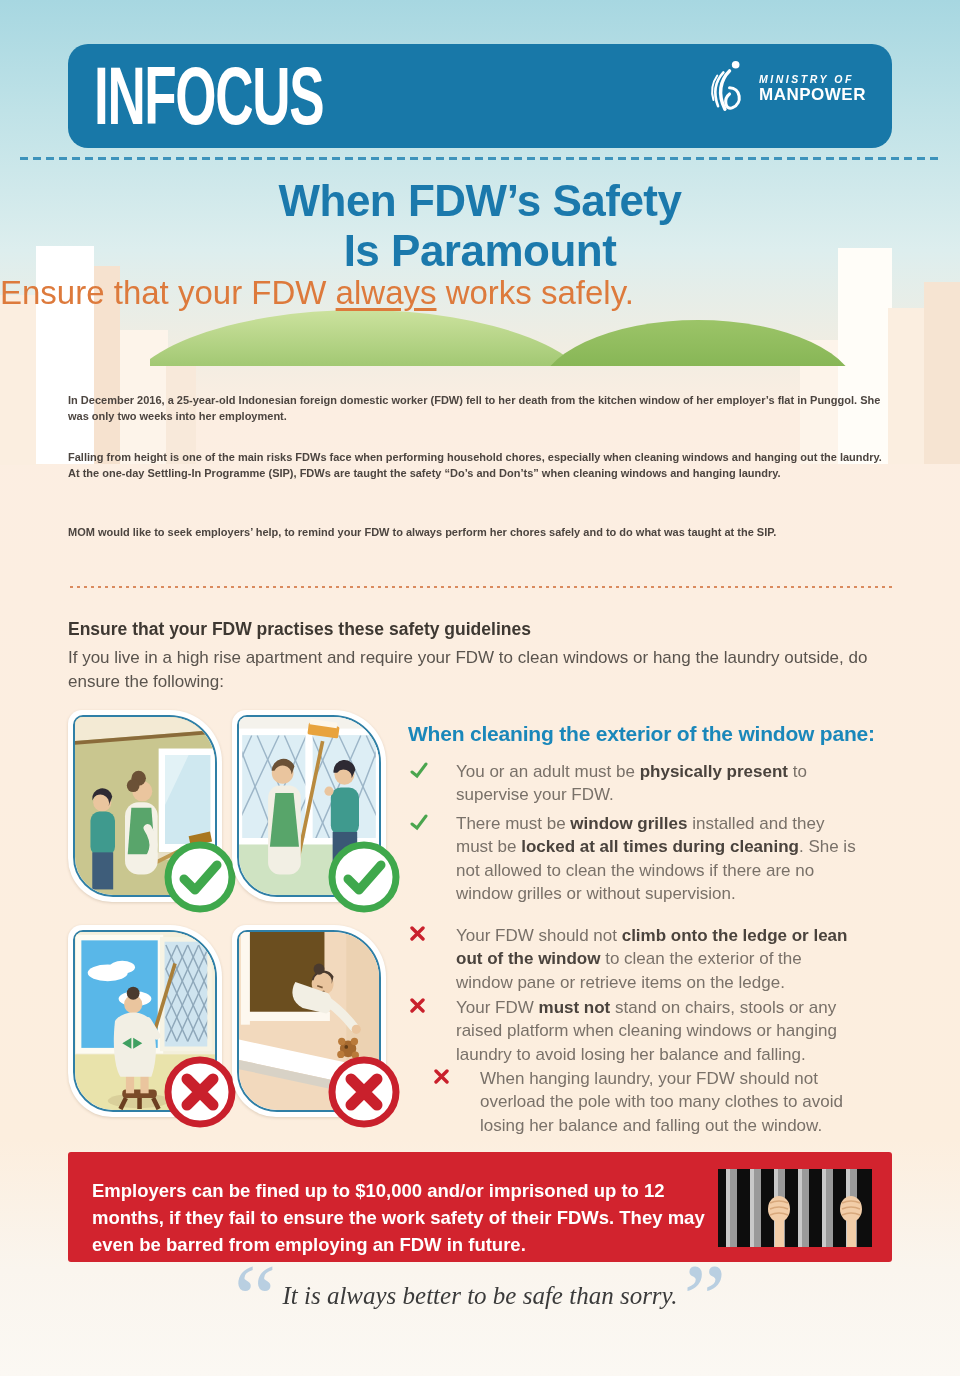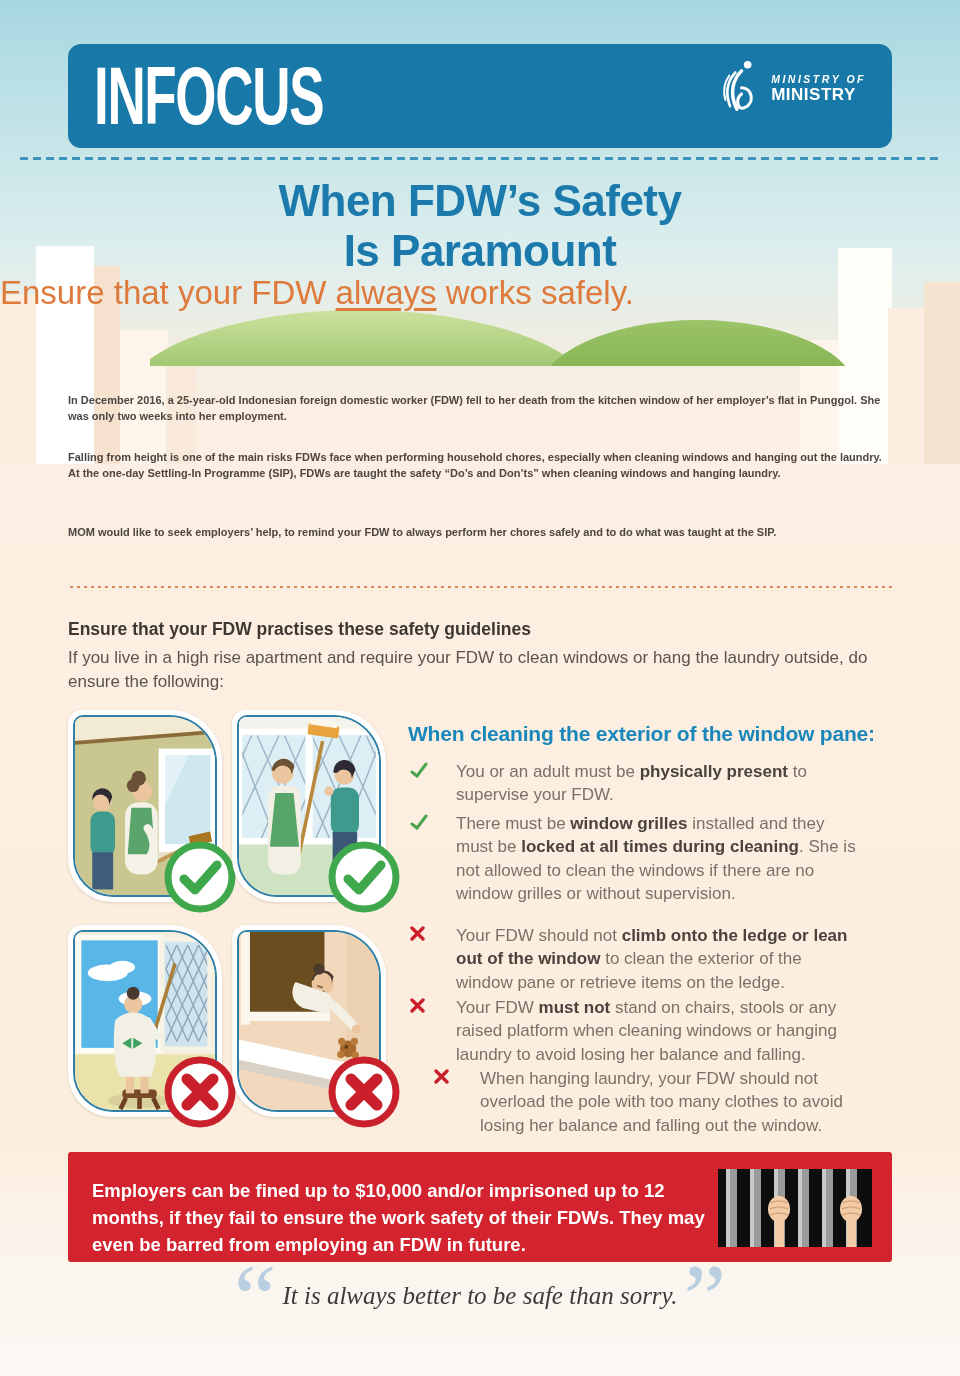--- a/index.html
+++ b/index.html
@@ -14,21 +14,21 @@
       repeating-linear-gradient(0deg, rgba(190,150,115,.30) 0 5px, transparent 5px 13px),
       repeating-linear-gradient(90deg, rgba(190,150,115,.30) 0 5px, transparent 5px 12px);
   }
   .hills { position:absolute; left:150px; top:304px; width:700px; height:62px; overflow:hidden; }
   .hill-l { position:absolute; left:-30px; top:6px; width:480px; height:190px; border-radius:50%;
     background:linear-gradient(180deg,#cce29e,#7eb24e 55%); }
   .hill-r { position:absolute; left:388px; top:16px; width:320px; height:150px; border-radius:50%;
     background:linear-gradient(180deg,#9cc468,#74a945 60%); }
   
   .header-bar { position:absolute; left:68px; top:44px; width:824px; height:104px;
-    background:#1878a8; border-radius:13px; display:flex; align-items:center; }
+    background:#1878a8; border-radius:20px; display:flex; align-items:center; }
   .brand { color:#fff; font-weight:bold; font-size:78px; letter-spacing:-2px;
     transform:scaleX(.68) scaleY(1.05); transform-origin:left center; margin-left:26px; white-space:nowrap; }
   .mom { position:absolute; right:26px; top:14px; display:flex; align-items:center; gap:8px; }
   .mom-text { color:#fff; line-height:1.15; }
   .mom-top { font-size:10.5px; letter-spacing:2.5px; font-weight:bold;font-style:italic; }
   .mom-bottom { font-size:17px; letter-spacing:.5px; font-weight:bold; }
   .dash-line { position:absolute; left:20px; top:157px; width:920px; height:3px;
     background:repeating-linear-gradient(90deg,#3e93bb 0 8px,transparent 8px 13px); }
   
   .title { position:absolute; left:0; top:176px; width:960px; text-align:center;
@@ -101,21 +101,21 @@
         <svg width="46" height="58" viewBox="0 0 60 74">
           <circle cx="40" cy="8" r="5" fill="#fff"></circle>
           <path d="M32,16 C20,28 16,46 26,66" stroke="#fff" stroke-width="4.5" fill="none" stroke-linecap="round"></path>
           <path d="M24,18 C13,30 11,46 17,62" stroke="#fff" stroke-width="3.4" fill="none" stroke-linecap="round"></path>
           <path d="M16,22 C9,32 8,44 11,54" stroke="#fff" stroke-width="2.6" fill="none" stroke-linecap="round"></path>
           <path d="M32,38 C46,38 50,58 36,64 C26,68 24,52 32,46" stroke="#fff" stroke-width="4" fill="none" stroke-linecap="round"></path>
         </svg>
       </span>
       <div class="mom-text">
         <div class="mom-top">MINISTRY OF</div>
-        <div class="mom-bottom">MINISTRY</div>
+        <div class="mom-bottom">MANPOWER</div>
       </div>
     </div>
   </div>
   <div class="dash-line"></div>
 
   <div class="title">
     <div>When FDW’s Safety</div>
     <div>Is Paramount</div>
   </div>
   <div class="subtitle"><span>Ensure that your FDW </span><span class="u">always</span><span> works safely.</span></div>

